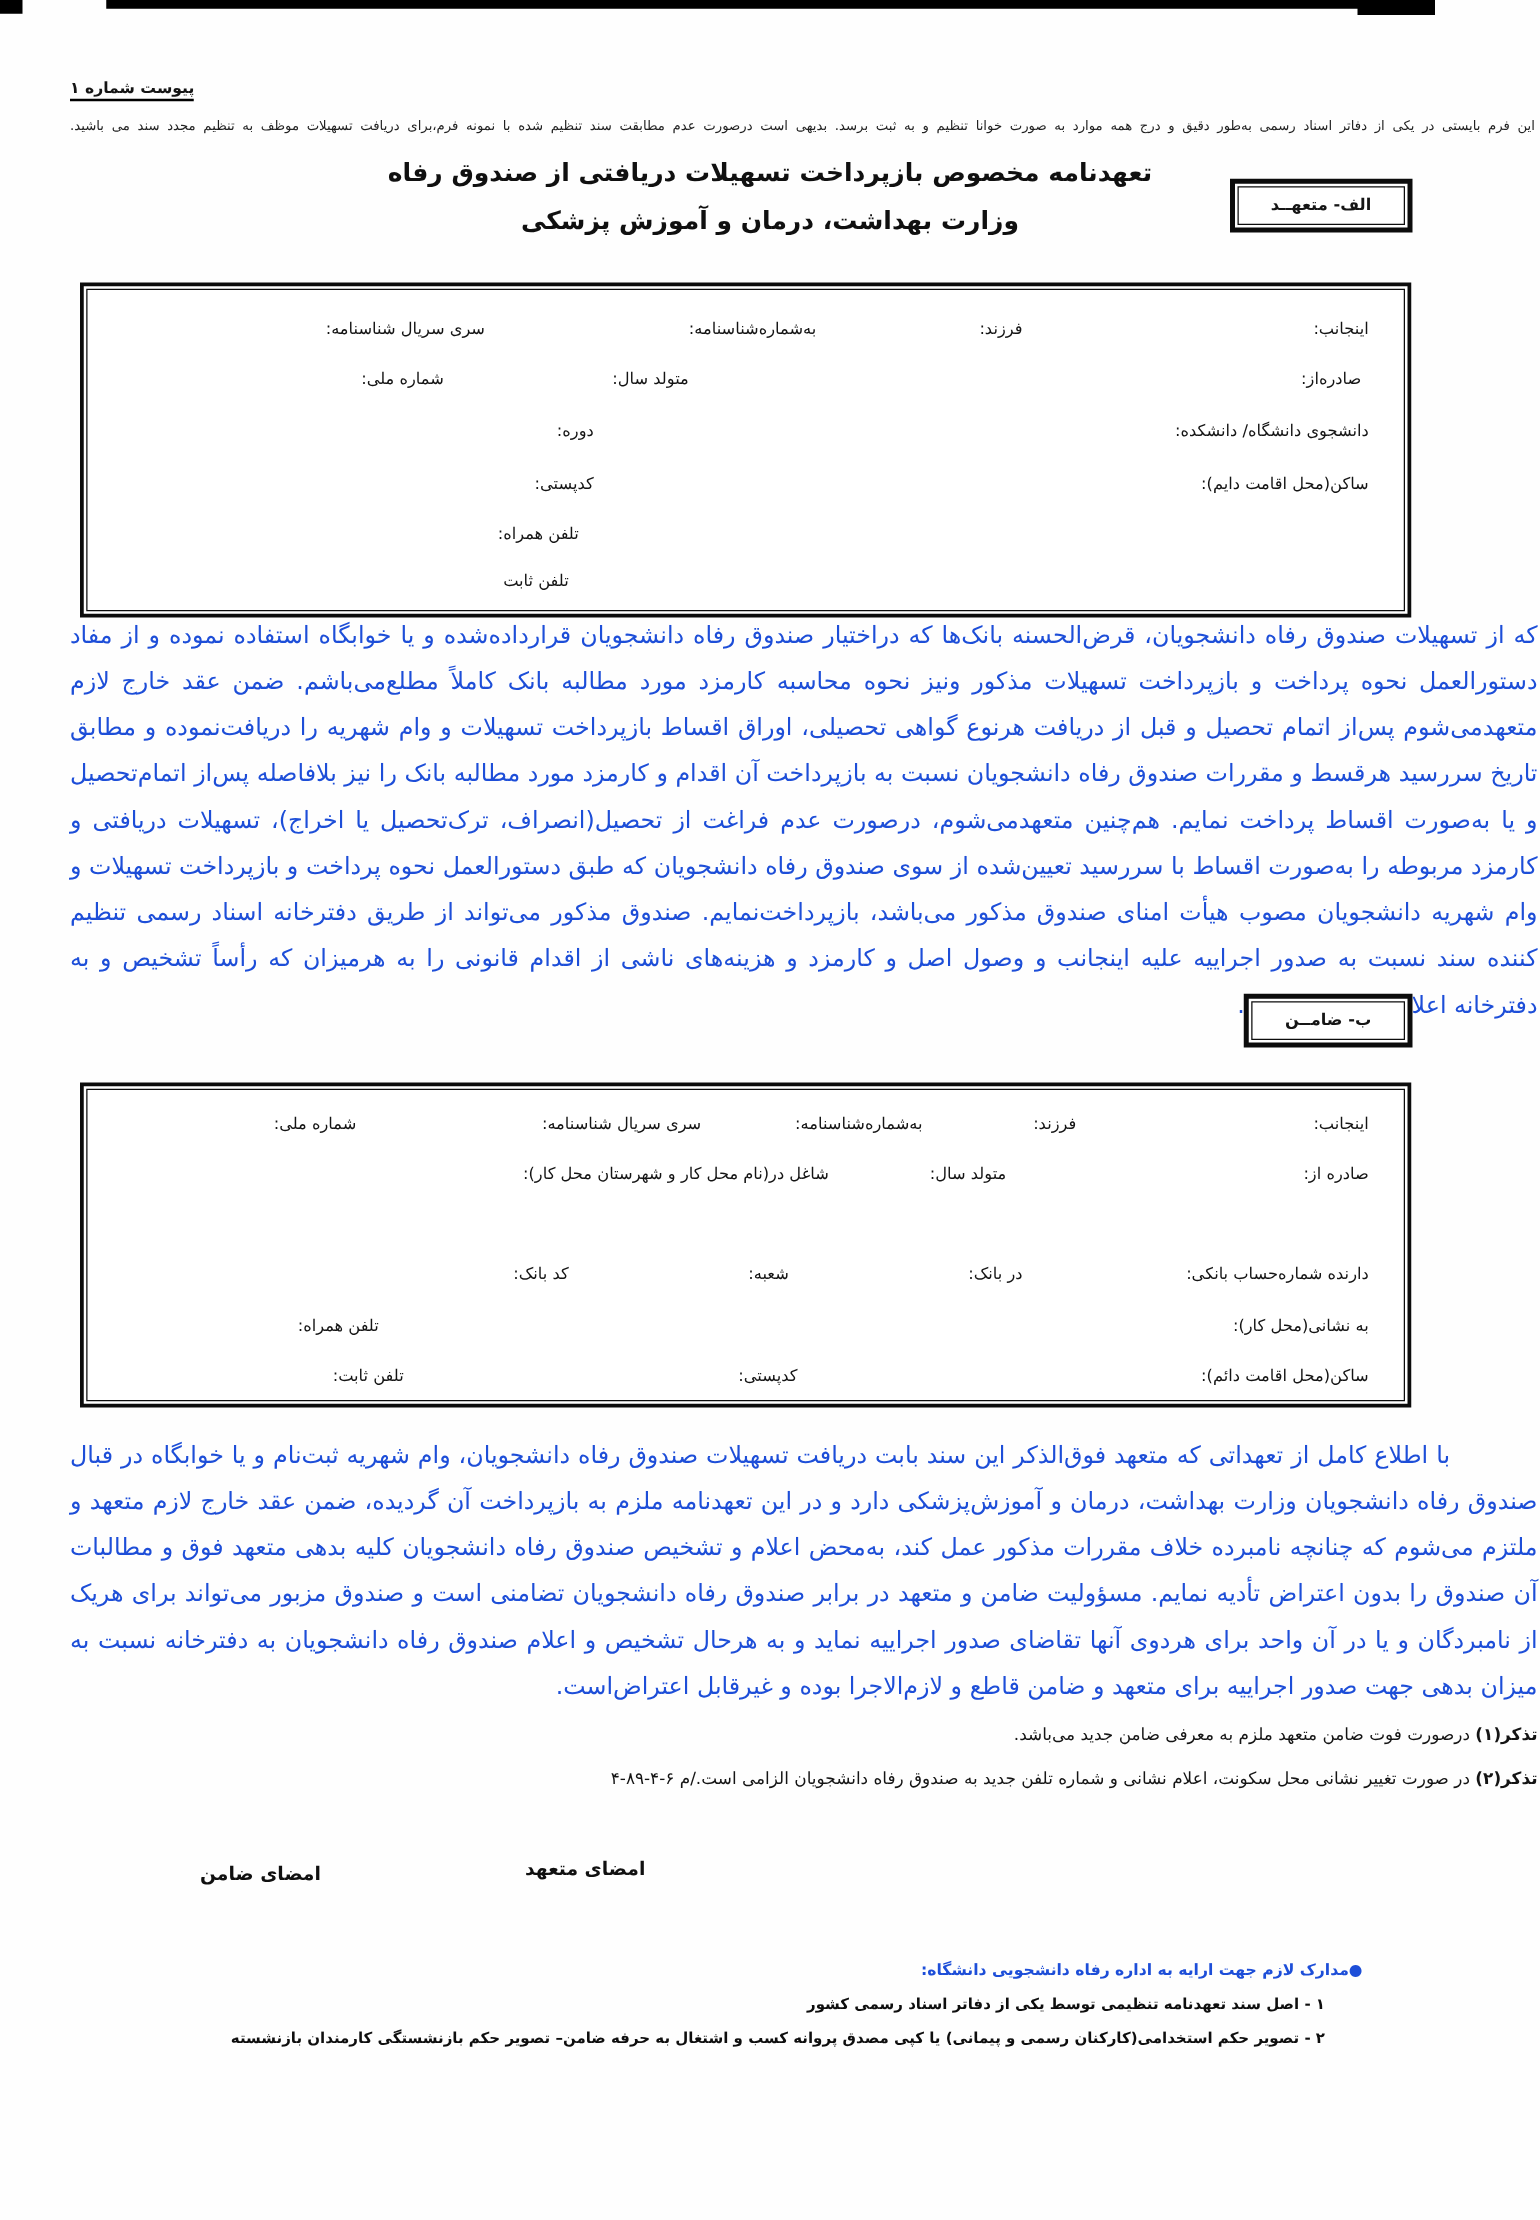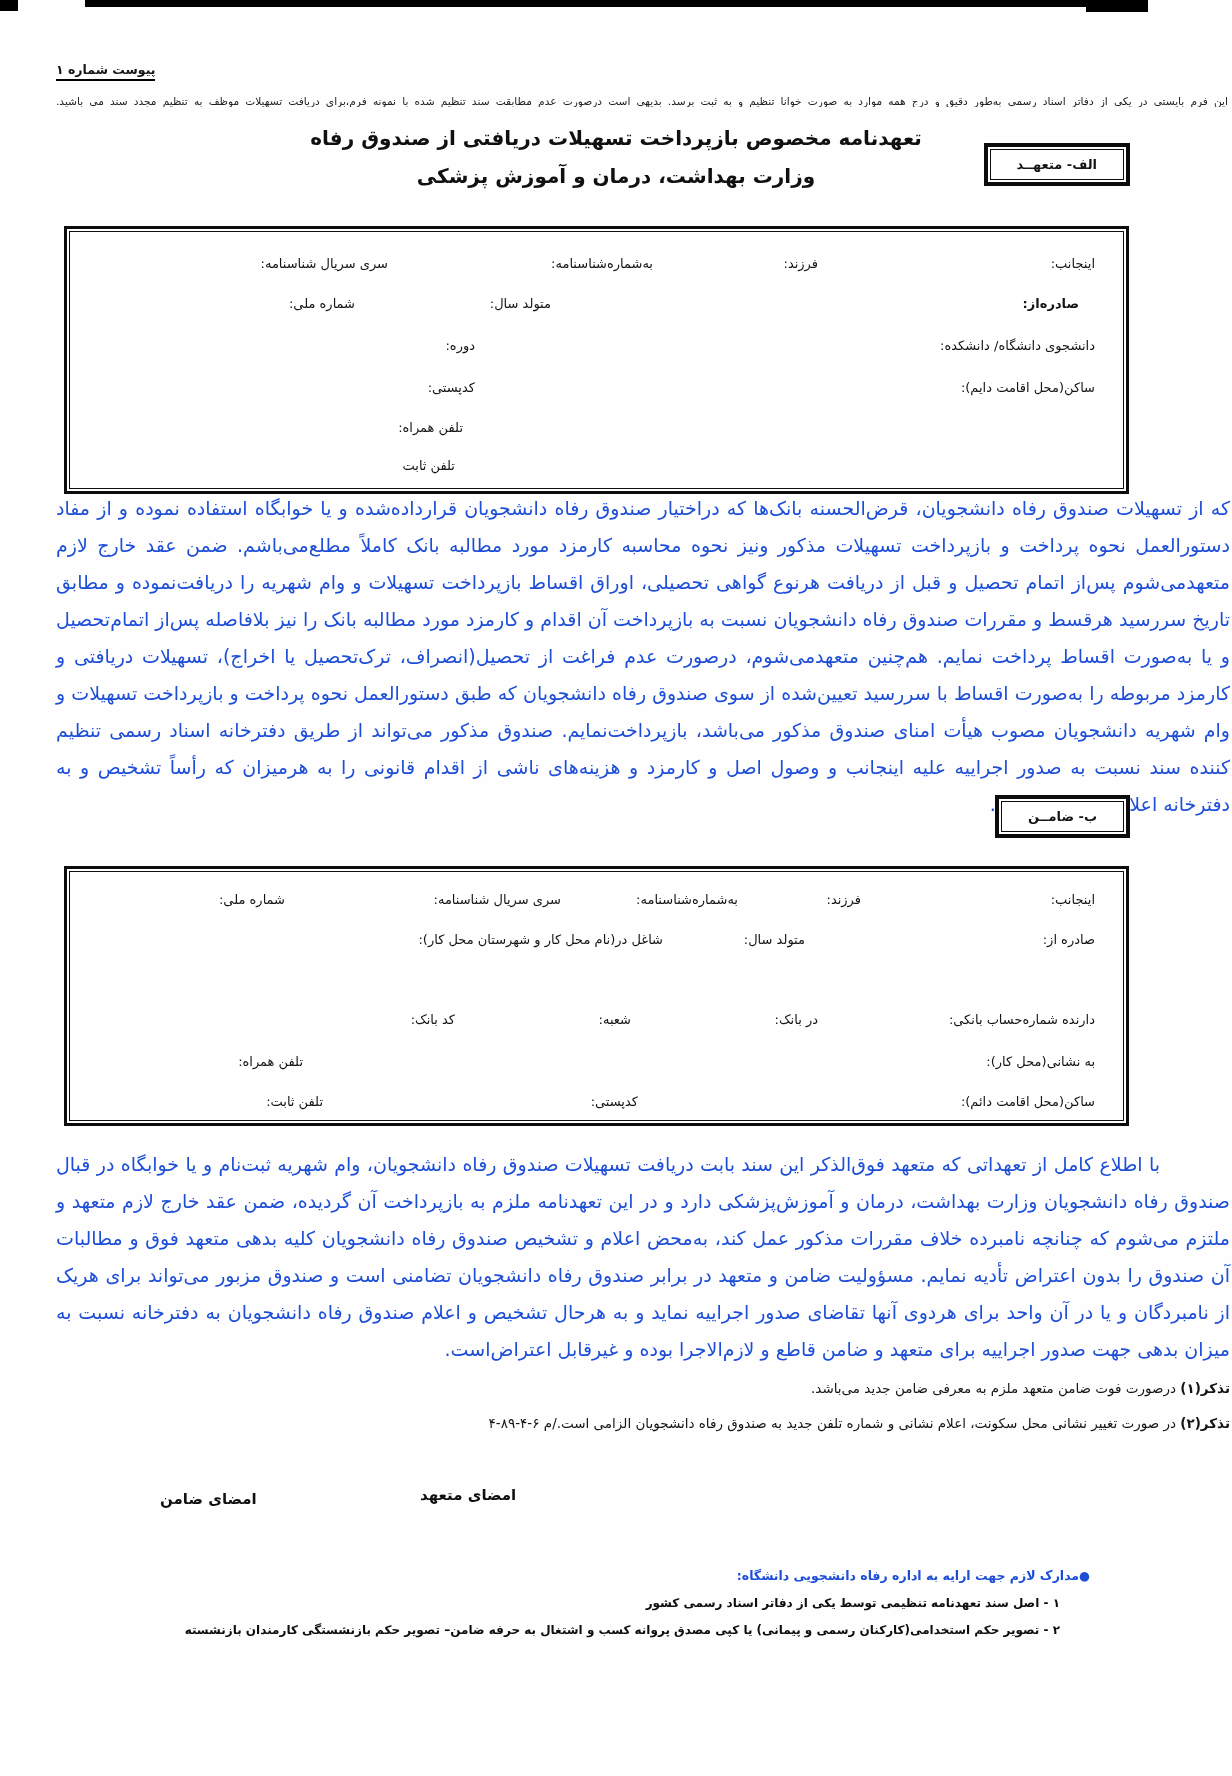--- a/index.html
+++ b/index.html
@@ -84,21 +84,21 @@
 
   <div class="formbox" style="top:226px;height:258px;">
     <div class="inner">
       <div class="frow" style="top:24px;">
         <span style="right:28px;">اینجانب:</span>
         <span style="right:305px;">فرزند:</span>
         <span style="right:470px;">به‌شماره‌شناسنامه:</span>
         <span style="right:735px;">سری سریال شناسنامه:</span>
       </div>
       <div class="frow" style="top:64px;">
-        <span style="right:44px;font-weight:bold;">صادره‌از:</span>
+        <span style="right:34px;">صادره‌از:</span>
         <span style="right:572px;">متولد سال:</span>
         <span style="right:768px;">شماره ملی:</span>
       </div>
       <div class="frow" style="top:106px;">
         <span style="right:28px;">دانشجوی دانشگاه/ دانشکده:</span>
         <span style="right:648px;">دوره:</span>
       </div>
       <div class="frow" style="top:148px;">
         <span style="right:28px;">ساکن(محل اقامت دایم):</span>
         <span style="right:648px;">کدپستی:</span>

